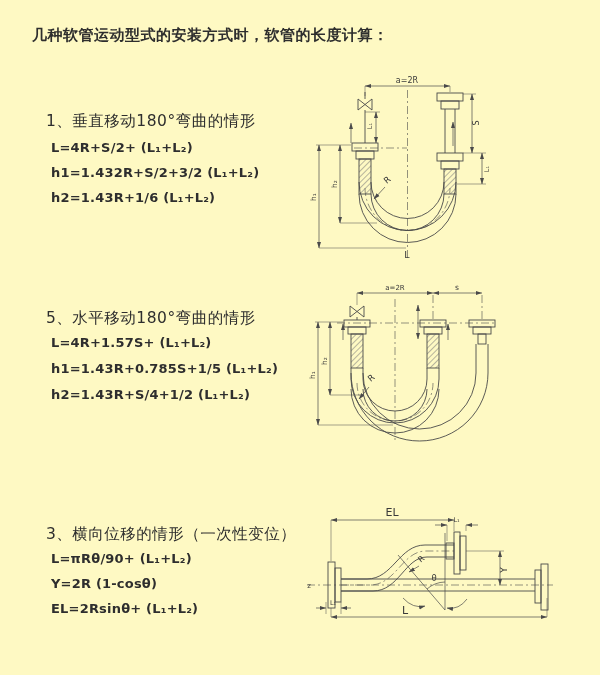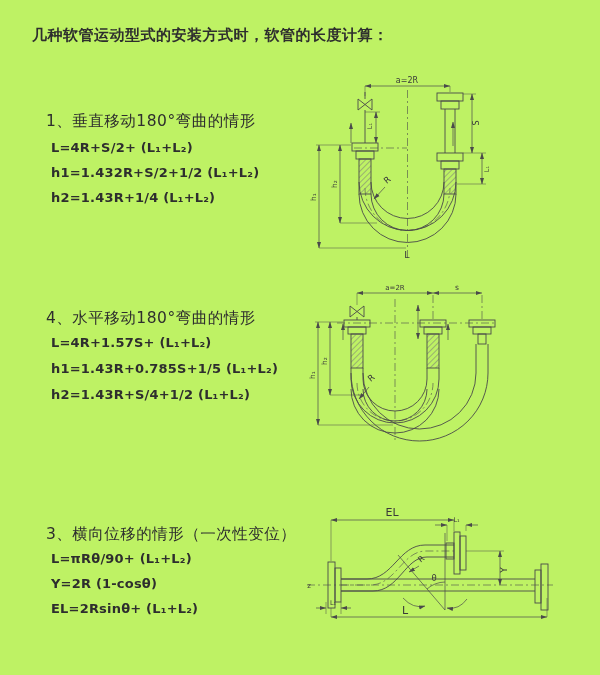--- a/index.html
+++ b/index.html
@@ -1,38 +1,38 @@
 <!DOCTYPE html>
 <html><head>
 <meta charset="utf-8">
 <style>
   html,body{margin:0;padding:0;}
   body{
     width:600px;height:675px;position:relative;background:#ffffff;
     font-family:"DejaVu Sans","Liberation Sans",sans-serif;color:#2e2e2e;
     overflow:hidden;
   }
-  .page{position:absolute;inset:0;background:#bef264;}
+  .page{position:absolute;inset:0;background:#fef9c3;}
   .title{position:absolute;left:32px;top:26px;font-size:15px;font-weight:bold;letter-spacing:0.5px;}
   .heading{position:absolute;left:46px;font-size:15.5px;font-weight:normal;letter-spacing:0.5px;}
   .formula{position:absolute;left:51px;font-size:13px;font-weight:700;letter-spacing:0.2px;}
   svg.diag{position:absolute;}
   svg text{font-family:"DejaVu Sans","Liberation Sans",sans-serif;fill:#3a3a3a;stroke:none;}
 </style>
 </head>
 <body>
 
 <div class="page">
 
   <div class="title">几种软管运动型式的安装方式时，软管的长度计算：</div>
 
   <div class="heading" style="top:111px">1、垂直移动180°弯曲的情形</div>
   <div class="formula" style="top:140px">L=4R+S/2+ (L₁+L₂)</div>
-  <div class="formula" style="top:165px">h1=1.432R+S/2+1/2 (L₁+L₂)</div>
-  <div class="formula" style="top:190px">h2=1.43R+1/4 (L₁+L₂)</div>
+  <div class="formula" style="top:165px">h1=1.432R+S/2+3/2 (L₁+L₂)</div>
+  <div class="formula" style="top:190px">h2=1.43R+1/6 (L₁+L₂)</div>
 
   <svg class="diag" style="left:306px;top:66px" width="208" height="200" viewBox="0 0 208 200">
     <defs>
       <marker id="ar1" viewBox="0 0 10 10" refX="9.5" refY="5" markerWidth="9" markerHeight="9" orient="auto-start-reverse">
         <path d="M0,1.8 L10,5 L0,8.2 Z" fill="#4a4a4a"></path>
       </marker>
       <pattern id="ht1" width="4" height="4" patternUnits="userSpaceOnUse" patternTransform="rotate(45)">
         <line x1="0" y1="0" x2="0" y2="4" stroke="#7a7a7a" stroke-width="1.1"></line>
       </pattern>
     </defs>
@@ -90,21 +90,21 @@
     <text x="101" y="17" text-anchor="middle" font-size="8">a=2R</text>
     <text x="9.5" y="131" text-anchor="middle" font-size="7.5" transform="rotate(-90 9.5 131)">h₁</text>
     <text x="30.5" y="118" text-anchor="middle" font-size="7.5" transform="rotate(-90 30.5 118)">h₂</text>
     <text x="66" y="60" text-anchor="middle" font-size="6.5" transform="rotate(-90 66 60)">L₁</text>
     <text x="173" y="57" text-anchor="middle" font-size="8" transform="rotate(-90 173 57)">S</text>
     <text x="183" y="103" text-anchor="middle" font-size="6.5" transform="rotate(-90 183 103)">L₁</text>
     <text x="83" y="116" text-anchor="middle" font-size="8.5" transform="rotate(-40 83 116)">R</text>
     <text x="101" y="192" text-anchor="middle" font-size="9.5">L</text>
   </svg>
 
-  <div class="heading" style="top:308px">4、水平移动180°弯曲的情形</div>
+  <div class="heading" style="top:308px">5、水平移动180°弯曲的情形</div>
   <div class="formula" style="top:335px">L=4R+1.57S+ (L₁+L₂)</div>
   <div class="formula" style="top:361px">h1=1.43R+0.785S+1/5 (L₁+L₂)</div>
   <div class="formula" style="top:387px">h2=1.43R+S/4+1/2 (L₁+L₂)</div>
 
   <svg class="diag" style="left:305px;top:283px" width="212" height="172" viewBox="0 0 212 172">
     <defs>
       <marker id="ar2" viewBox="0 0 10 10" refX="9.5" refY="5" markerWidth="9" markerHeight="9" orient="auto-start-reverse">
         <path d="M0,1.8 L10,5 L0,8.2 Z" fill="#4a4a4a"></path>
       </marker>
       <pattern id="ht2" width="4" height="4" patternUnits="userSpaceOnUse" patternTransform="rotate(45)">

